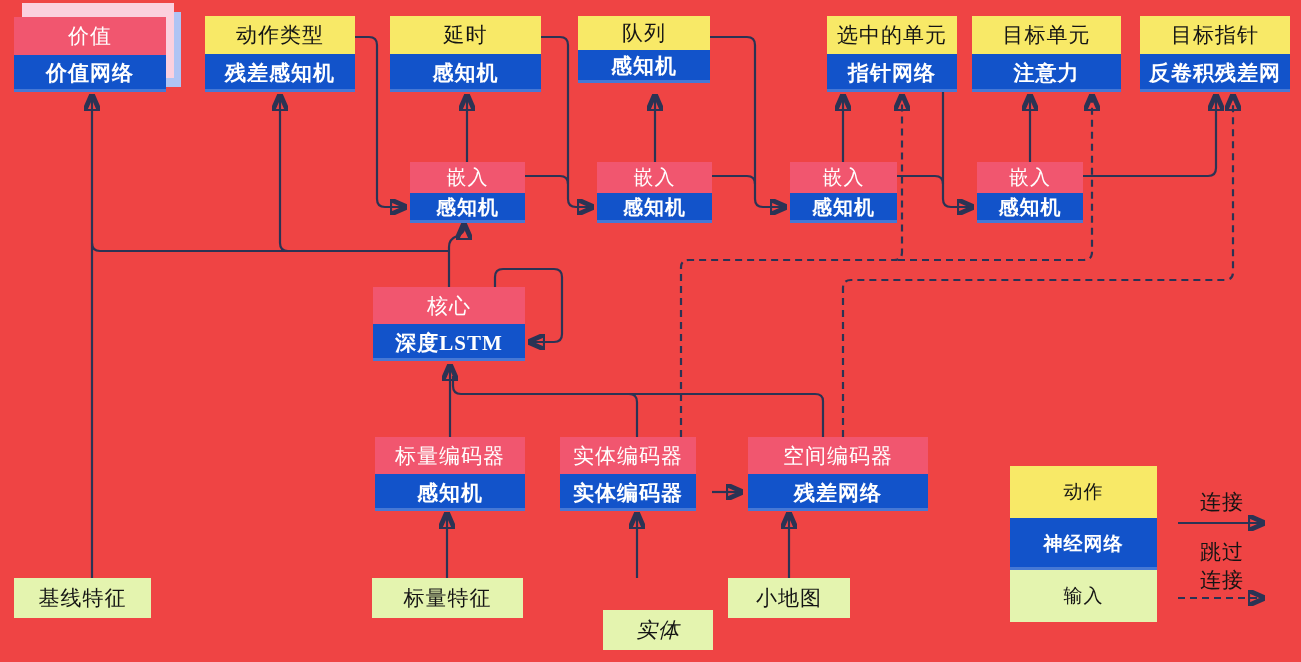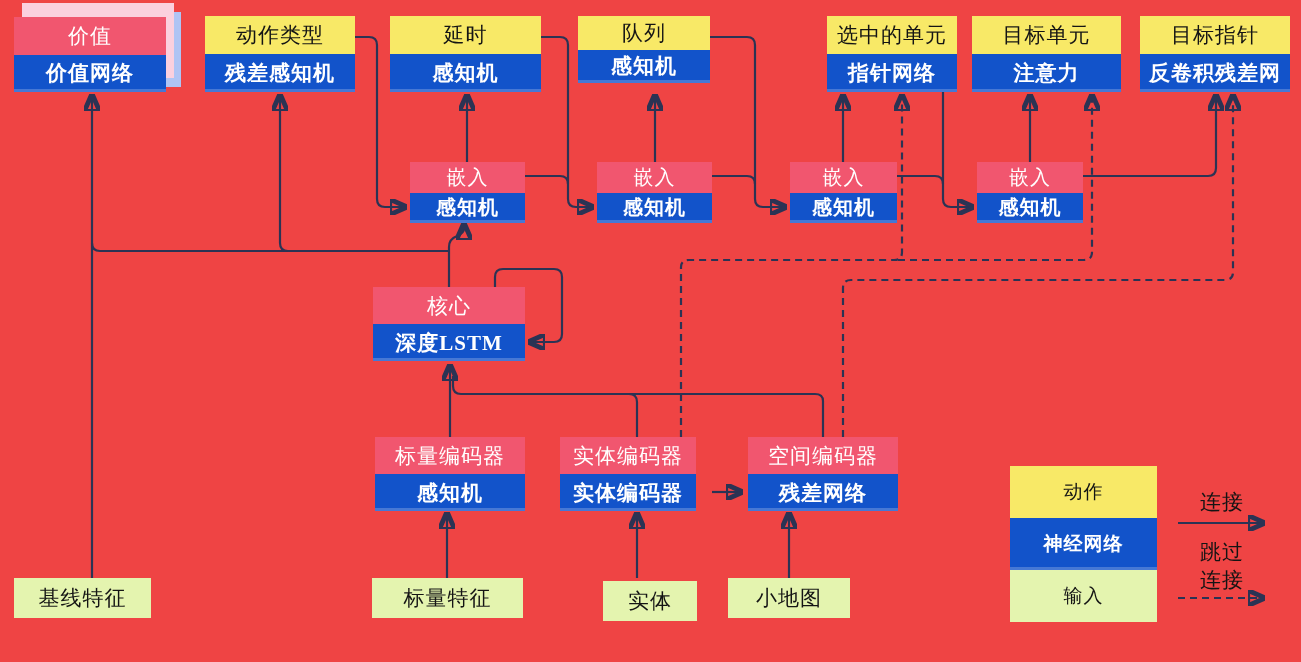--- a/index.html
+++ b/index.html
@@ -136,28 +136,28 @@
   </div>
 
   <div class="node" style="left:375px;top:437px;width:150px;height:74px;">
     <div class="row output">标量编码器</div>
     <div class="row nn">感知机</div>
   </div>
   <div class="node" style="left:560px;top:437px;width:136px;height:74px;">
     <div class="row output">实体编码器</div>
     <div class="row nn">实体编码器</div>
   </div>
-  <div class="node" style="left:748px;top:437px;width:150px;height:74px;">
+  <div class="node" style="left:748px;top:437px;width:180px;height:74px;">
     <div class="row output">空间编码器</div>
     <div class="row nn">残差网络</div>
   </div>
 
   <div class="inputbox" style="left:14px;top:578px;width:137px;height:40px;">基线特征</div>
   <div class="inputbox" style="left:372px;top:578px;width:151px;height:40px;">标量特征</div>
-  <div class="inputbox" style="left:603px;top:581px;width:94px;height:40px;">实体</div>
+  <div class="inputbox" style="left:603px;top:610px;width:110px;height:40px;font-style:italic;">实体</div>
   <div class="inputbox" style="left:728px;top:578px;width:122px;height:40px;">小地图</div>
 
   <div class="legend" style="left:1010px;top:466px;width:147px;height:156px;">
     <div class="row action">动作</div>
     <div class="row nn">神经网络</div>
     <div class="row input">输入</div>
   </div>
   <div class="arrow-label" style="left:1172px;top:488px;">连接</div>
   <div class="arrow-label" style="left:1172px;top:538px;">跳过</div>
   <div class="arrow-label" style="left:1172px;top:566px;">连接</div>

